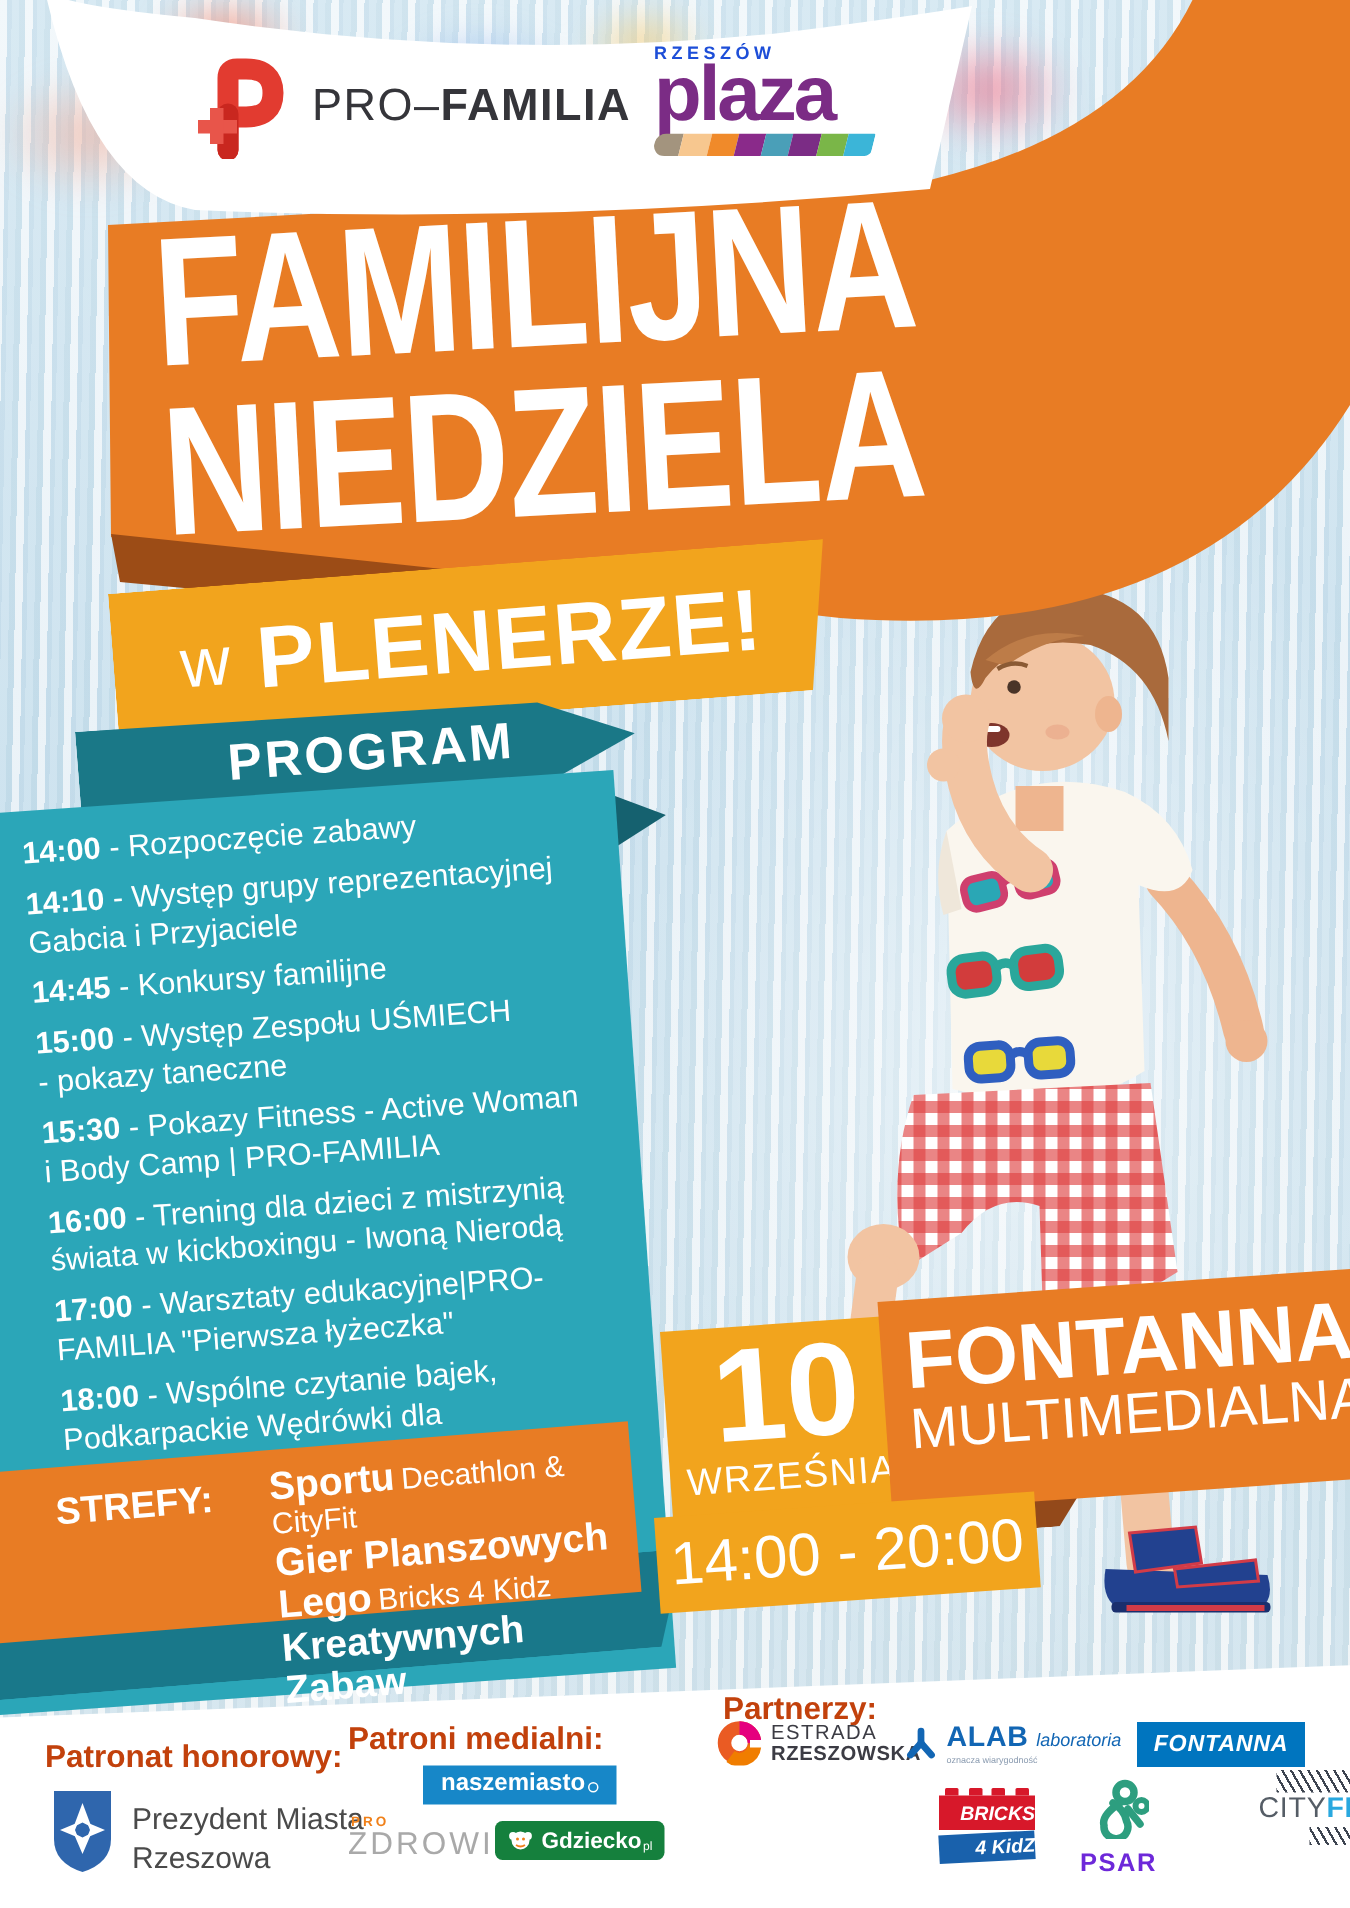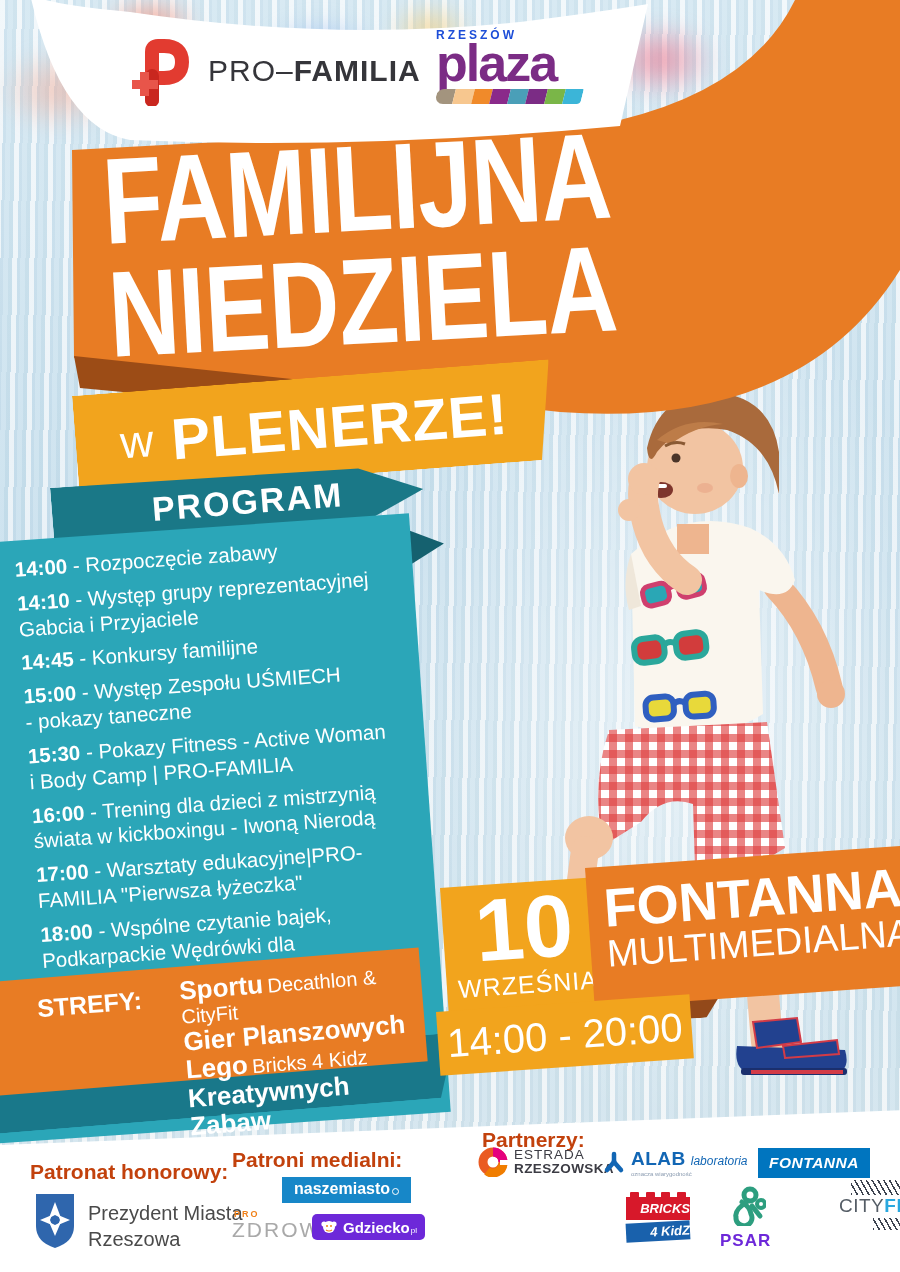--- a/index.html
+++ b/index.html
@@ -83,21 +83,21 @@
     clip-path:polygon(0 27%,100% 7%,100% 100%,0 100%);}
   .f-label{position:absolute;font-weight:700;font-size:21px;color:#c2410c;}
   .honorary-name{position:absolute;left:88px;top:1200px;font-size:20px;color:#4a4a4a;line-height:1.3;white-space:pre-line;}
   .shield{position:absolute;left:32px;top:1192px;}
   .naszemiasto{position:absolute;left:282px;top:1177px;background:#1787c8;color:#fff;
     padding:3px 12px 5px 12px;font-weight:700;font-size:16px;display:flex;align-items:flex-end;}
   .nm-dot{width:5px;height:5px;border:1px solid #fff;border-radius:50%;margin:0 0 3px 2px;}
   .zdrowie{position:absolute;left:232px;top:1210px;line-height:1;}
   .zdrowie .pre{display:block;font-size:9px;letter-spacing:2px;color:#f08019;font-weight:700;margin-left:2px;}
   .zdrowie .name{display:block;font-size:21px;letter-spacing:2px;color:#a9a9a9;font-weight:400;}
-  .gdziecko{position:absolute;left:312px;top:1214px;background:#6d28d9;border-radius:5px;color:#fff;
+  .gdziecko{position:absolute;left:330px;top:1214px;background:#15803d;border-radius:5px;color:#fff;
     display:flex;align-items:center;padding:4px 8px;}
   .gdziecko .name{font-weight:700;font-size:15px;margin-left:5px;}
   .gdziecko .tld{font-size:8px;margin:6px 0 0 1px;}
   .estrada{position:absolute;left:478px;top:1147px;display:flex;align-items:center;}
   .estrada .col{margin-left:6px;line-height:1.05;}
   .estrada .l1{display:block;font-weight:400;font-size:13.5px;letter-spacing:1px;color:#3c3c44;}
   .estrada .l2{display:block;font-weight:700;font-size:13.5px;letter-spacing:.4px;color:#3c3c44;}
   .alab{position:absolute;left:602px;top:1148px;display:flex;align-items:center;}
   .alab .col{margin-left:5px;}
   .alab .row{display:flex;align-items:baseline;}

